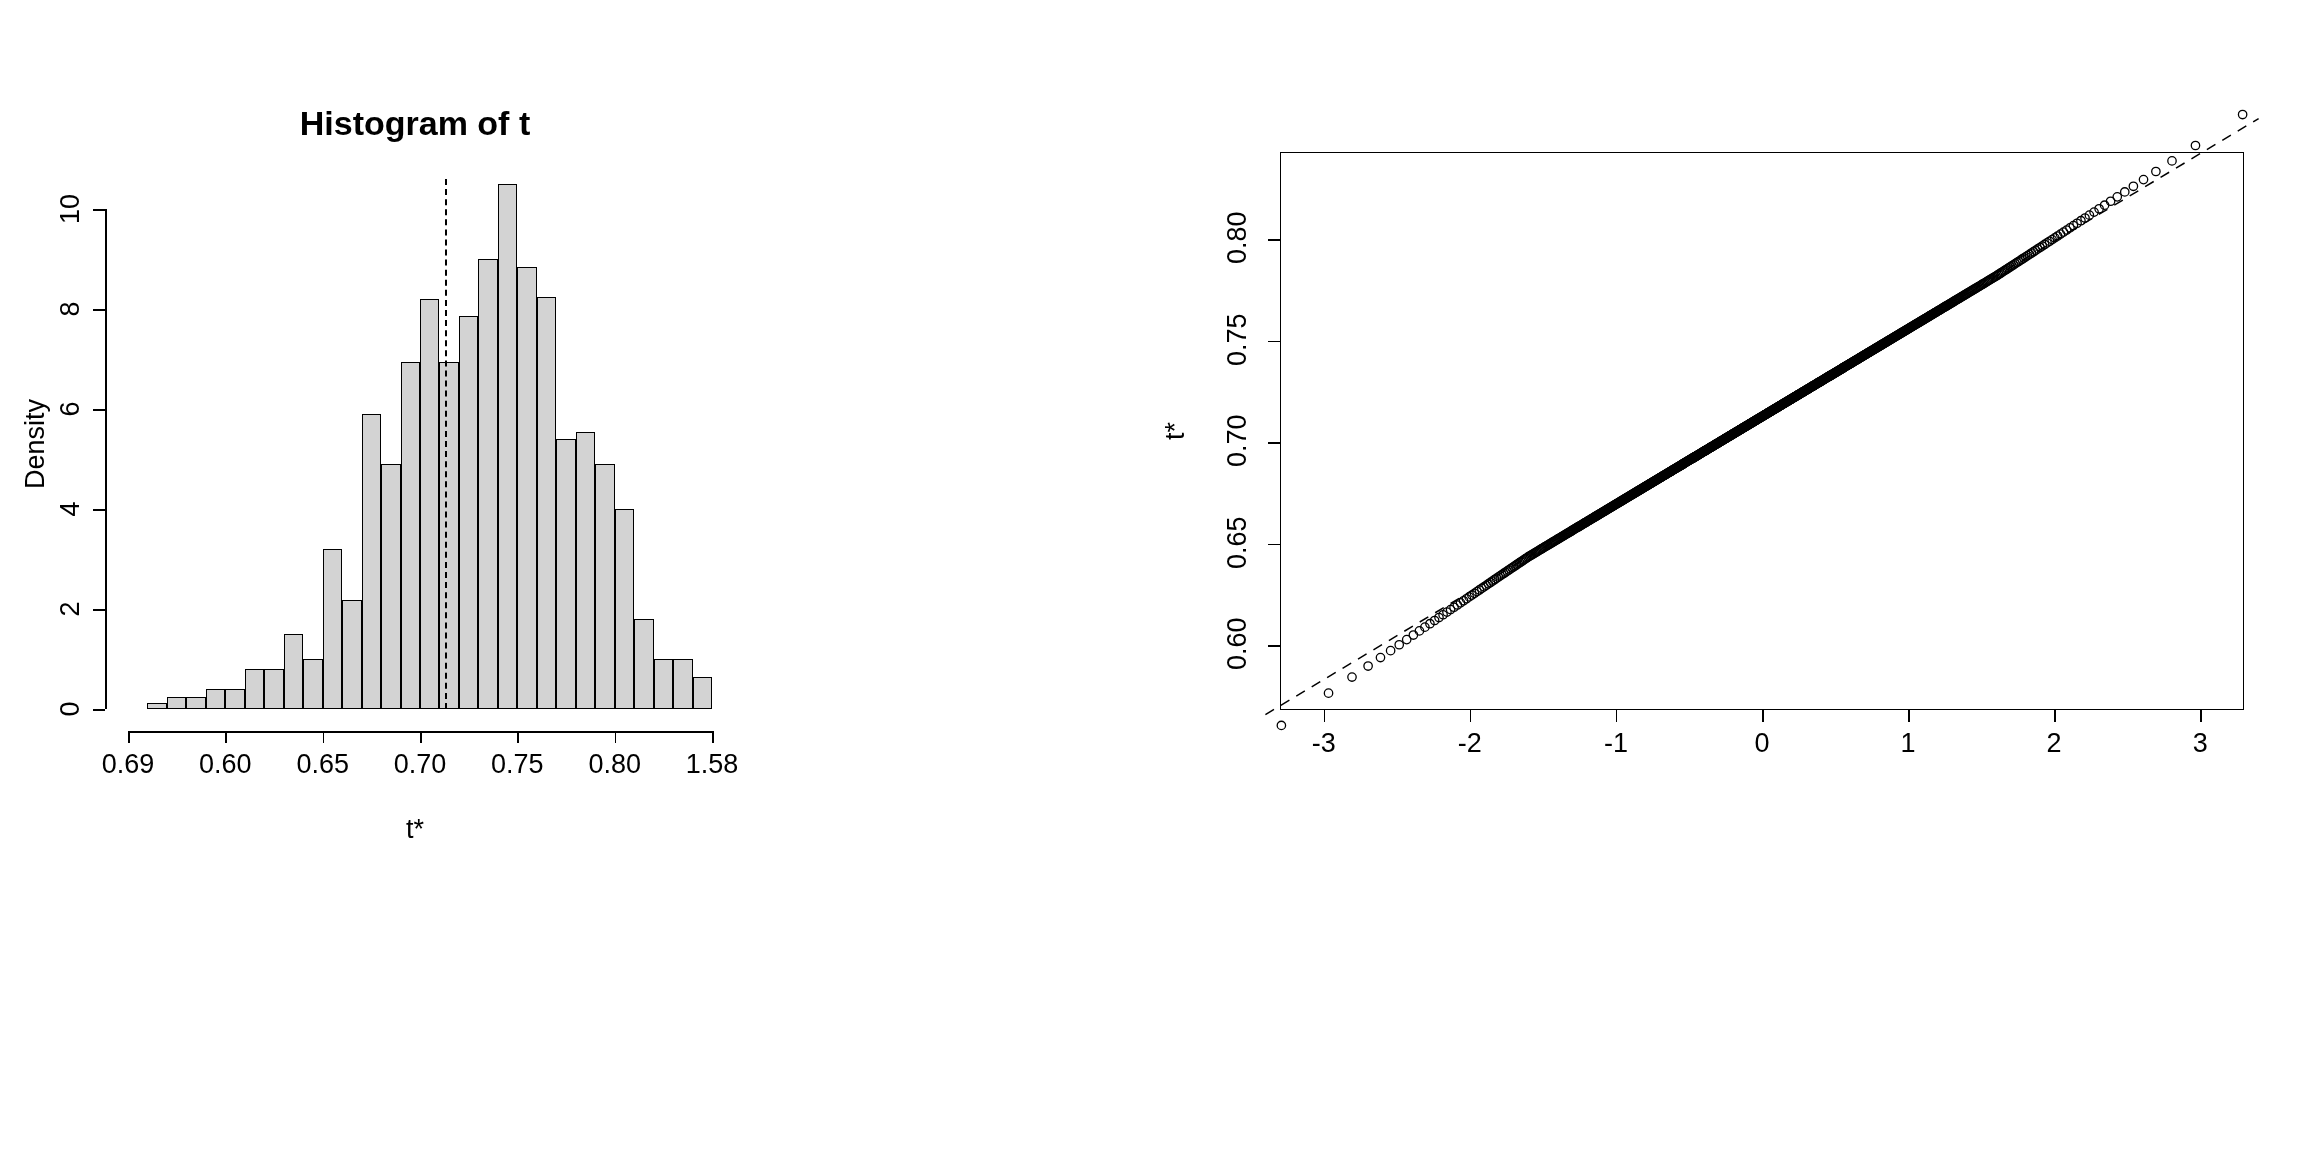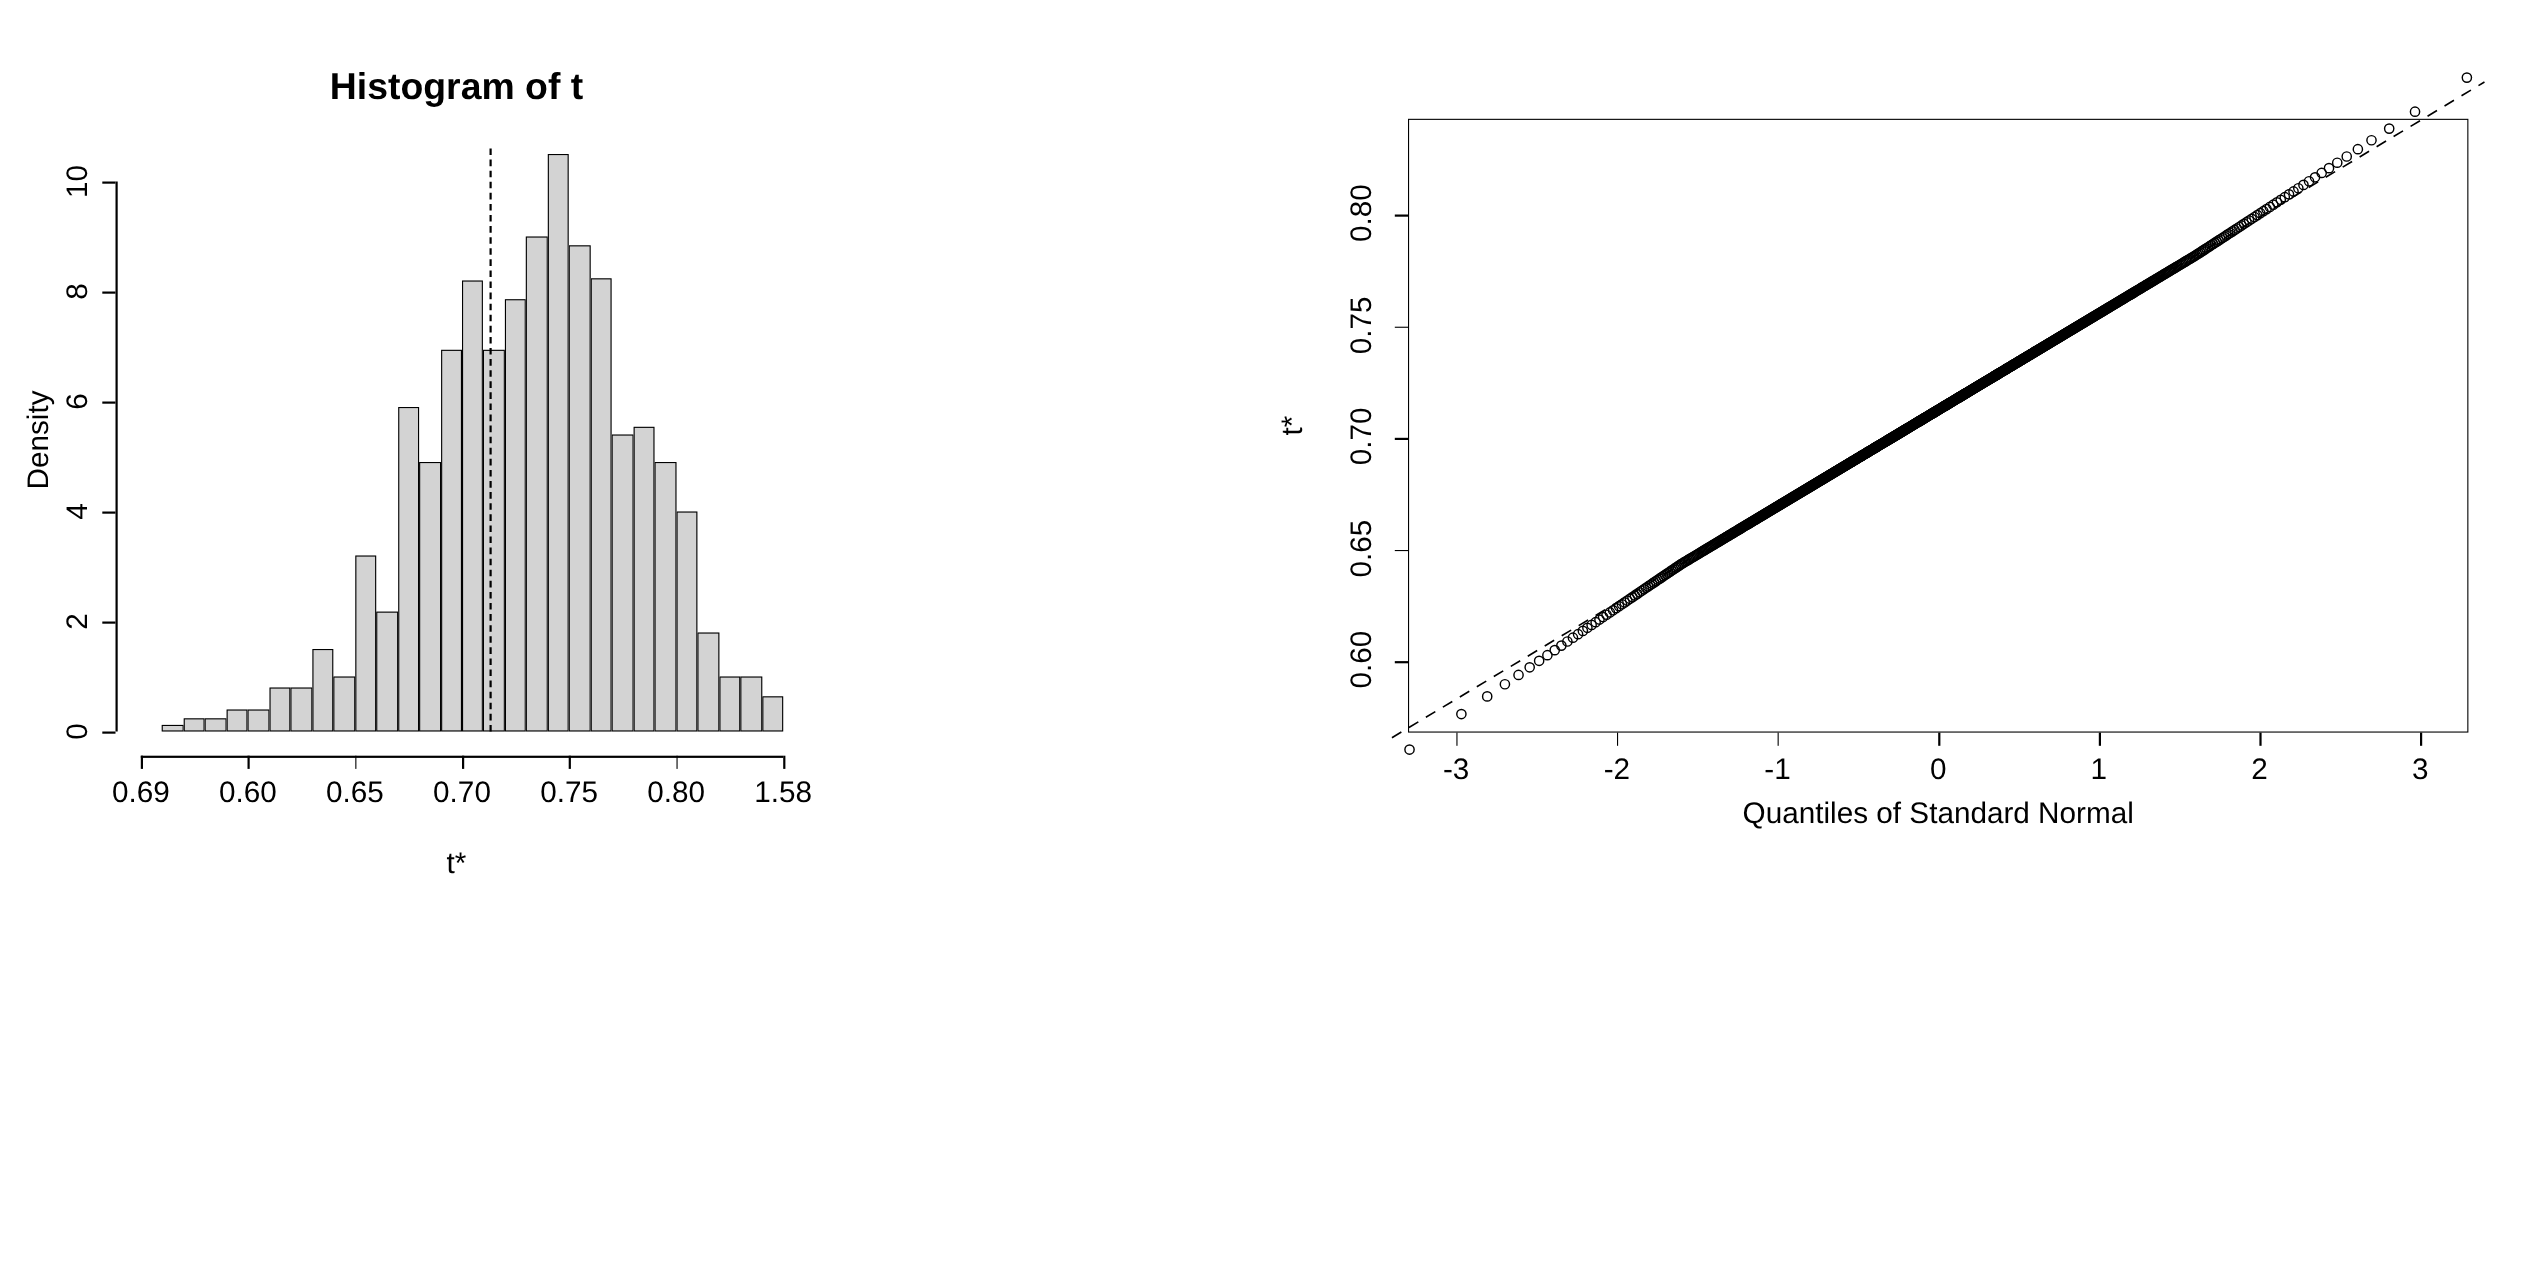--- a/index.html
+++ b/index.html
@@ -8,20 +8,21 @@
     background: #ffffff;
     font-family: Arial, Helvetica, sans-serif;
     width: 2304px;
     height: 1152px;
     overflow: hidden;
   }
   .figure {
     position: relative;
     width: 2304px;
     height: 912px;
+    margin-top: 44px;
   }
   .panel {
     position: absolute;
   }
   
   .hist-title {
     position: absolute;
     font-weight: bold;
     font-size: 34px;
     text-align: center;
@@ -1203,15 +1204,14 @@
     <div class="tick" style="position: absolute; left: 1268px; top: 601.069px; width: 12px; height: 1.5px;"></div>
     <div class="tick-label" style="position: absolute; left: 1212px; top: 546.069px; width: 50px; height: 110px; line-height: 110px; text-align: center; transform: rotate(-90deg);">0.60</div>
     <div class="tick" style="position: absolute; left: 1268px; top: 499.615px; width: 12px; height: 1.5px;"></div>
     <div class="tick-label" style="position: absolute; left: 1212px; top: 444.615px; width: 50px; height: 110px; line-height: 110px; text-align: center; transform: rotate(-90deg);">0.65</div>
     <div class="tick" style="position: absolute; left: 1268px; top: 398.16px; width: 12px; height: 1.5px;"></div>
     <div class="tick-label" style="position: absolute; left: 1212px; top: 343.16px; width: 50px; height: 110px; line-height: 110px; text-align: center; transform: rotate(-90deg);">0.70</div>
     <div class="tick" style="position: absolute; left: 1268px; top: 296.705px; width: 12px; height: 1.5px;"></div>
     <div class="tick-label" style="position: absolute; left: 1212px; top: 241.705px; width: 50px; height: 110px; line-height: 110px; text-align: center; transform: rotate(-90deg);">0.75</div>
     <div class="tick" style="position: absolute; left: 1268px; top: 195.251px; width: 12px; height: 1.5px;"></div>
     <div class="tick-label" style="position: absolute; left: 1212px; top: 140.251px; width: 50px; height: 110px; line-height: 110px; text-align: center; transform: rotate(-90deg);">0.80</div>
-    <div class="axis-label" style="position: absolute; left: 1280px; width: 964px; top: 724px; text-align: center;">Quantiles of Standard Normal</div>
     <div class="axis-label" style="position: absolute; left: 1175px; top: 387px; transform: translate(-50%, -50%) rotate(-90deg); width: 200px; text-align: center;">t*</div>
   </div>
 
 </body></html>

